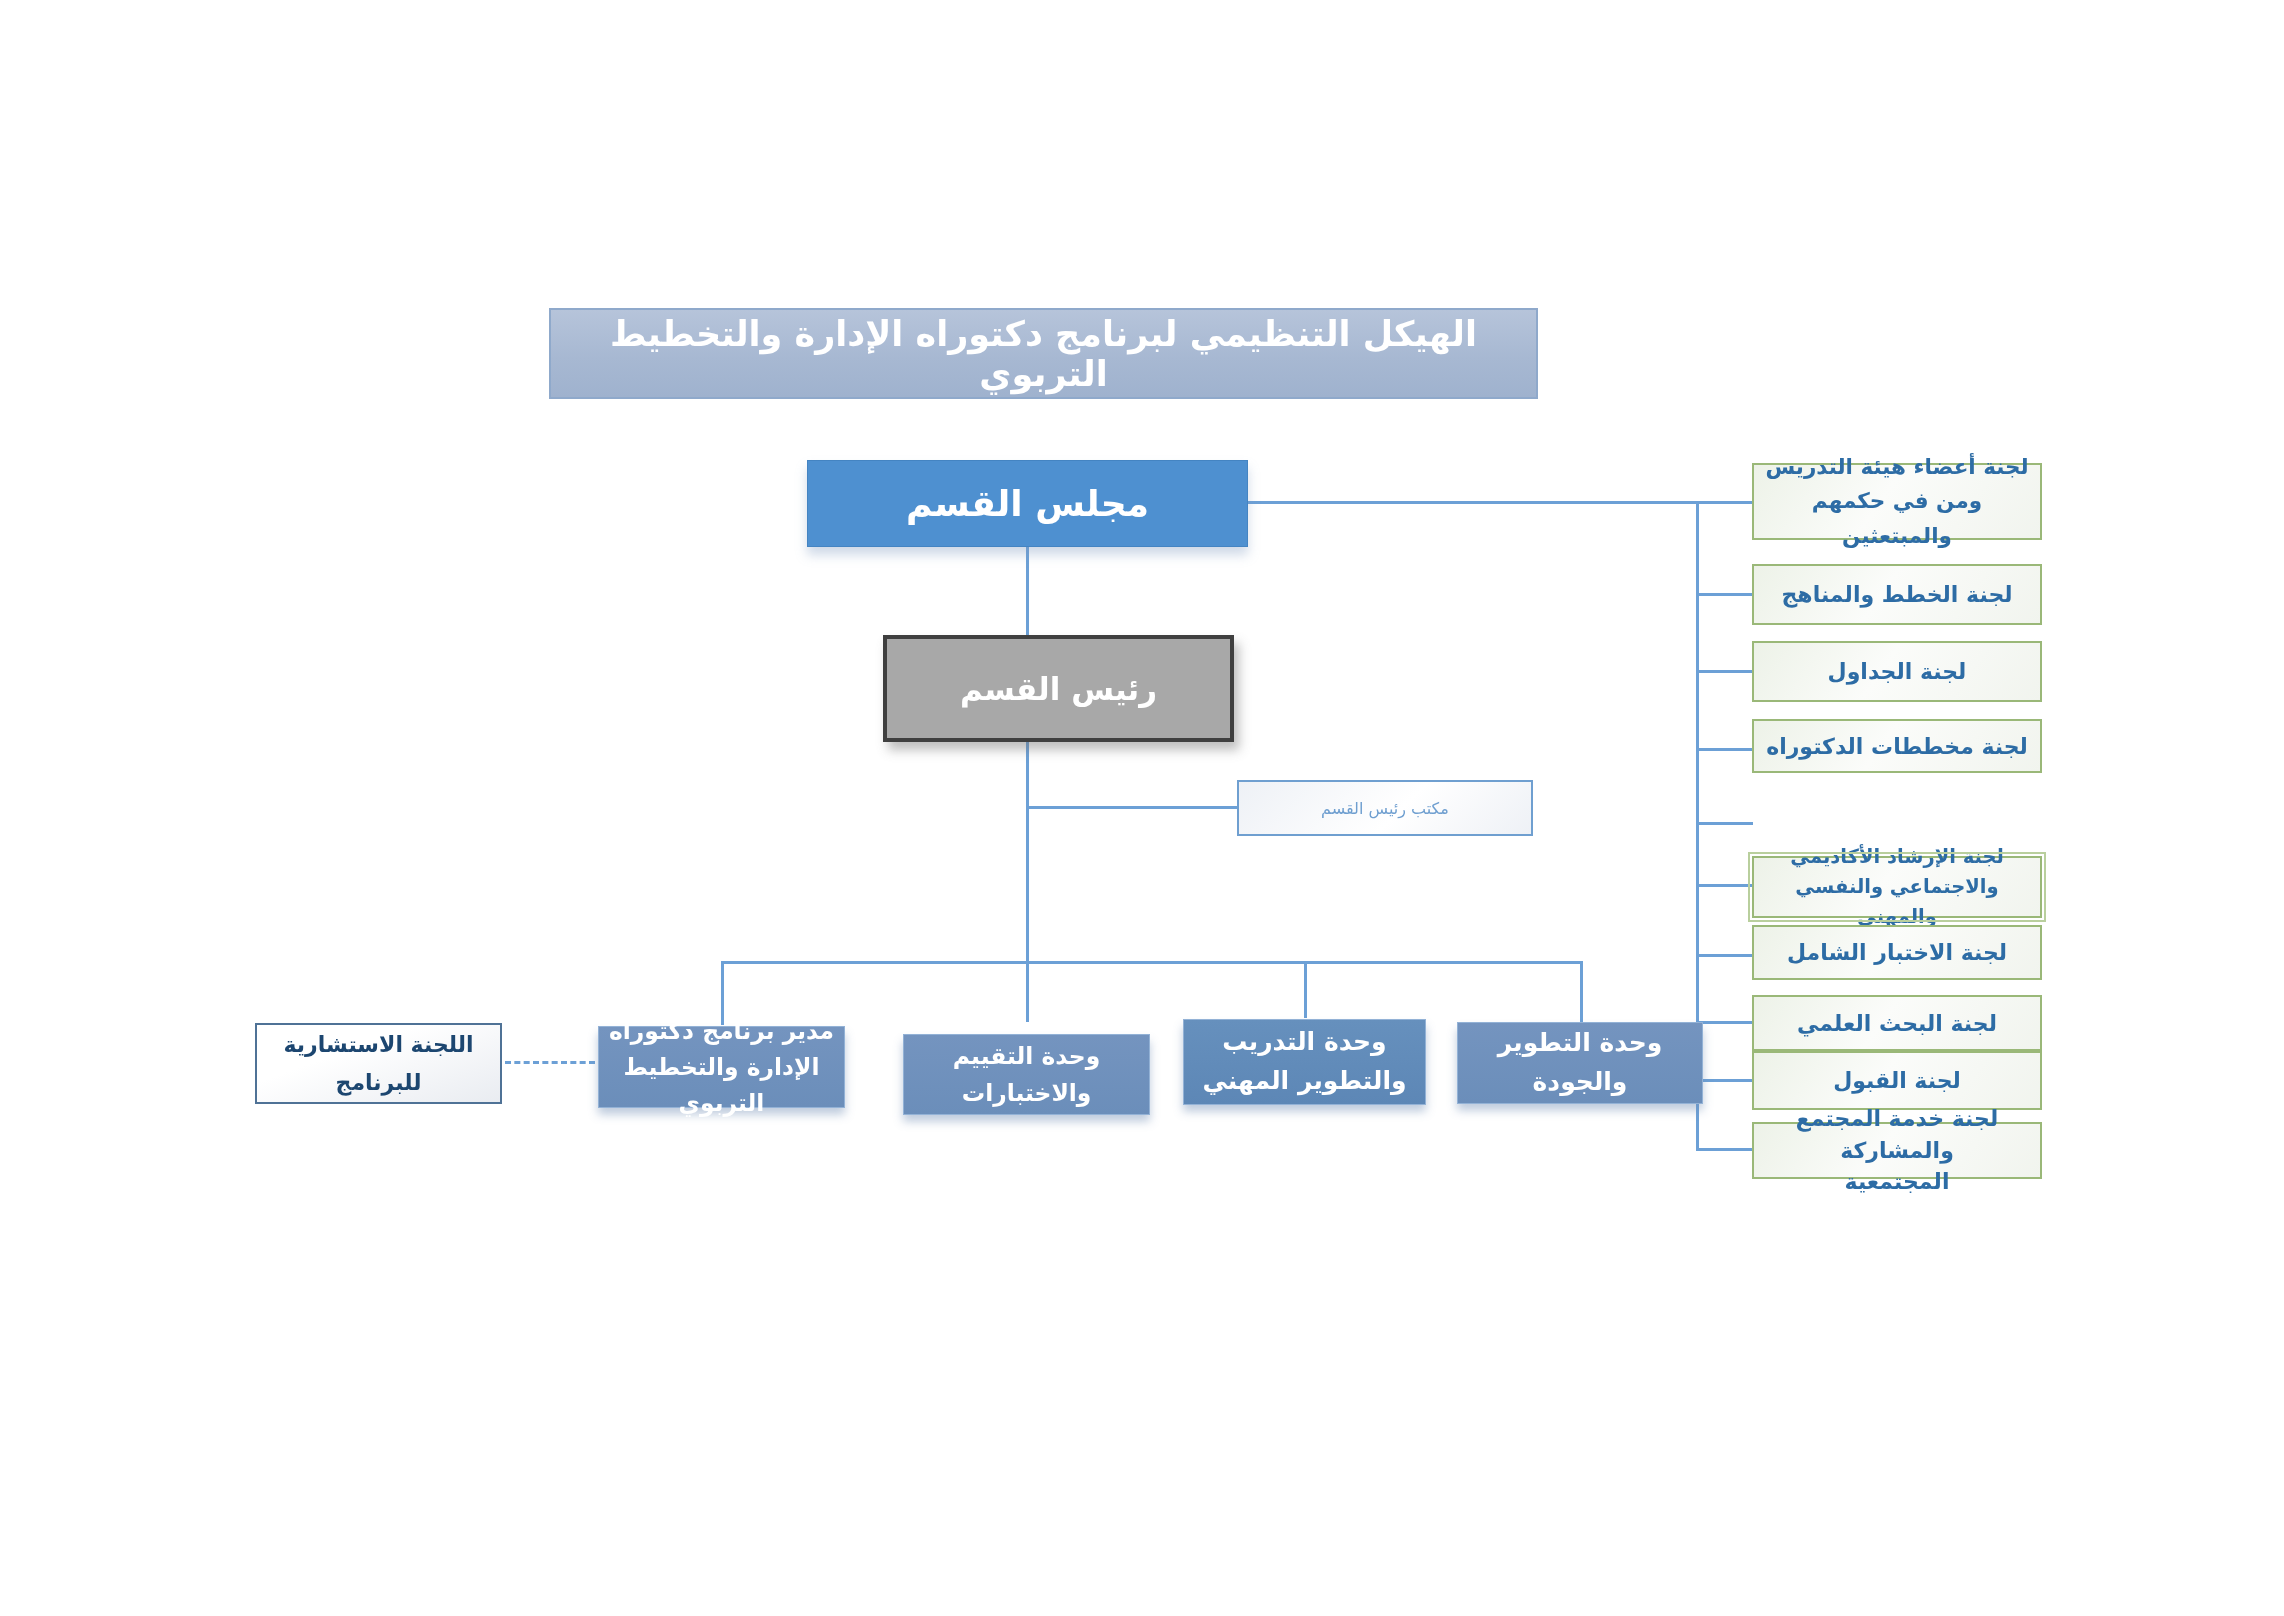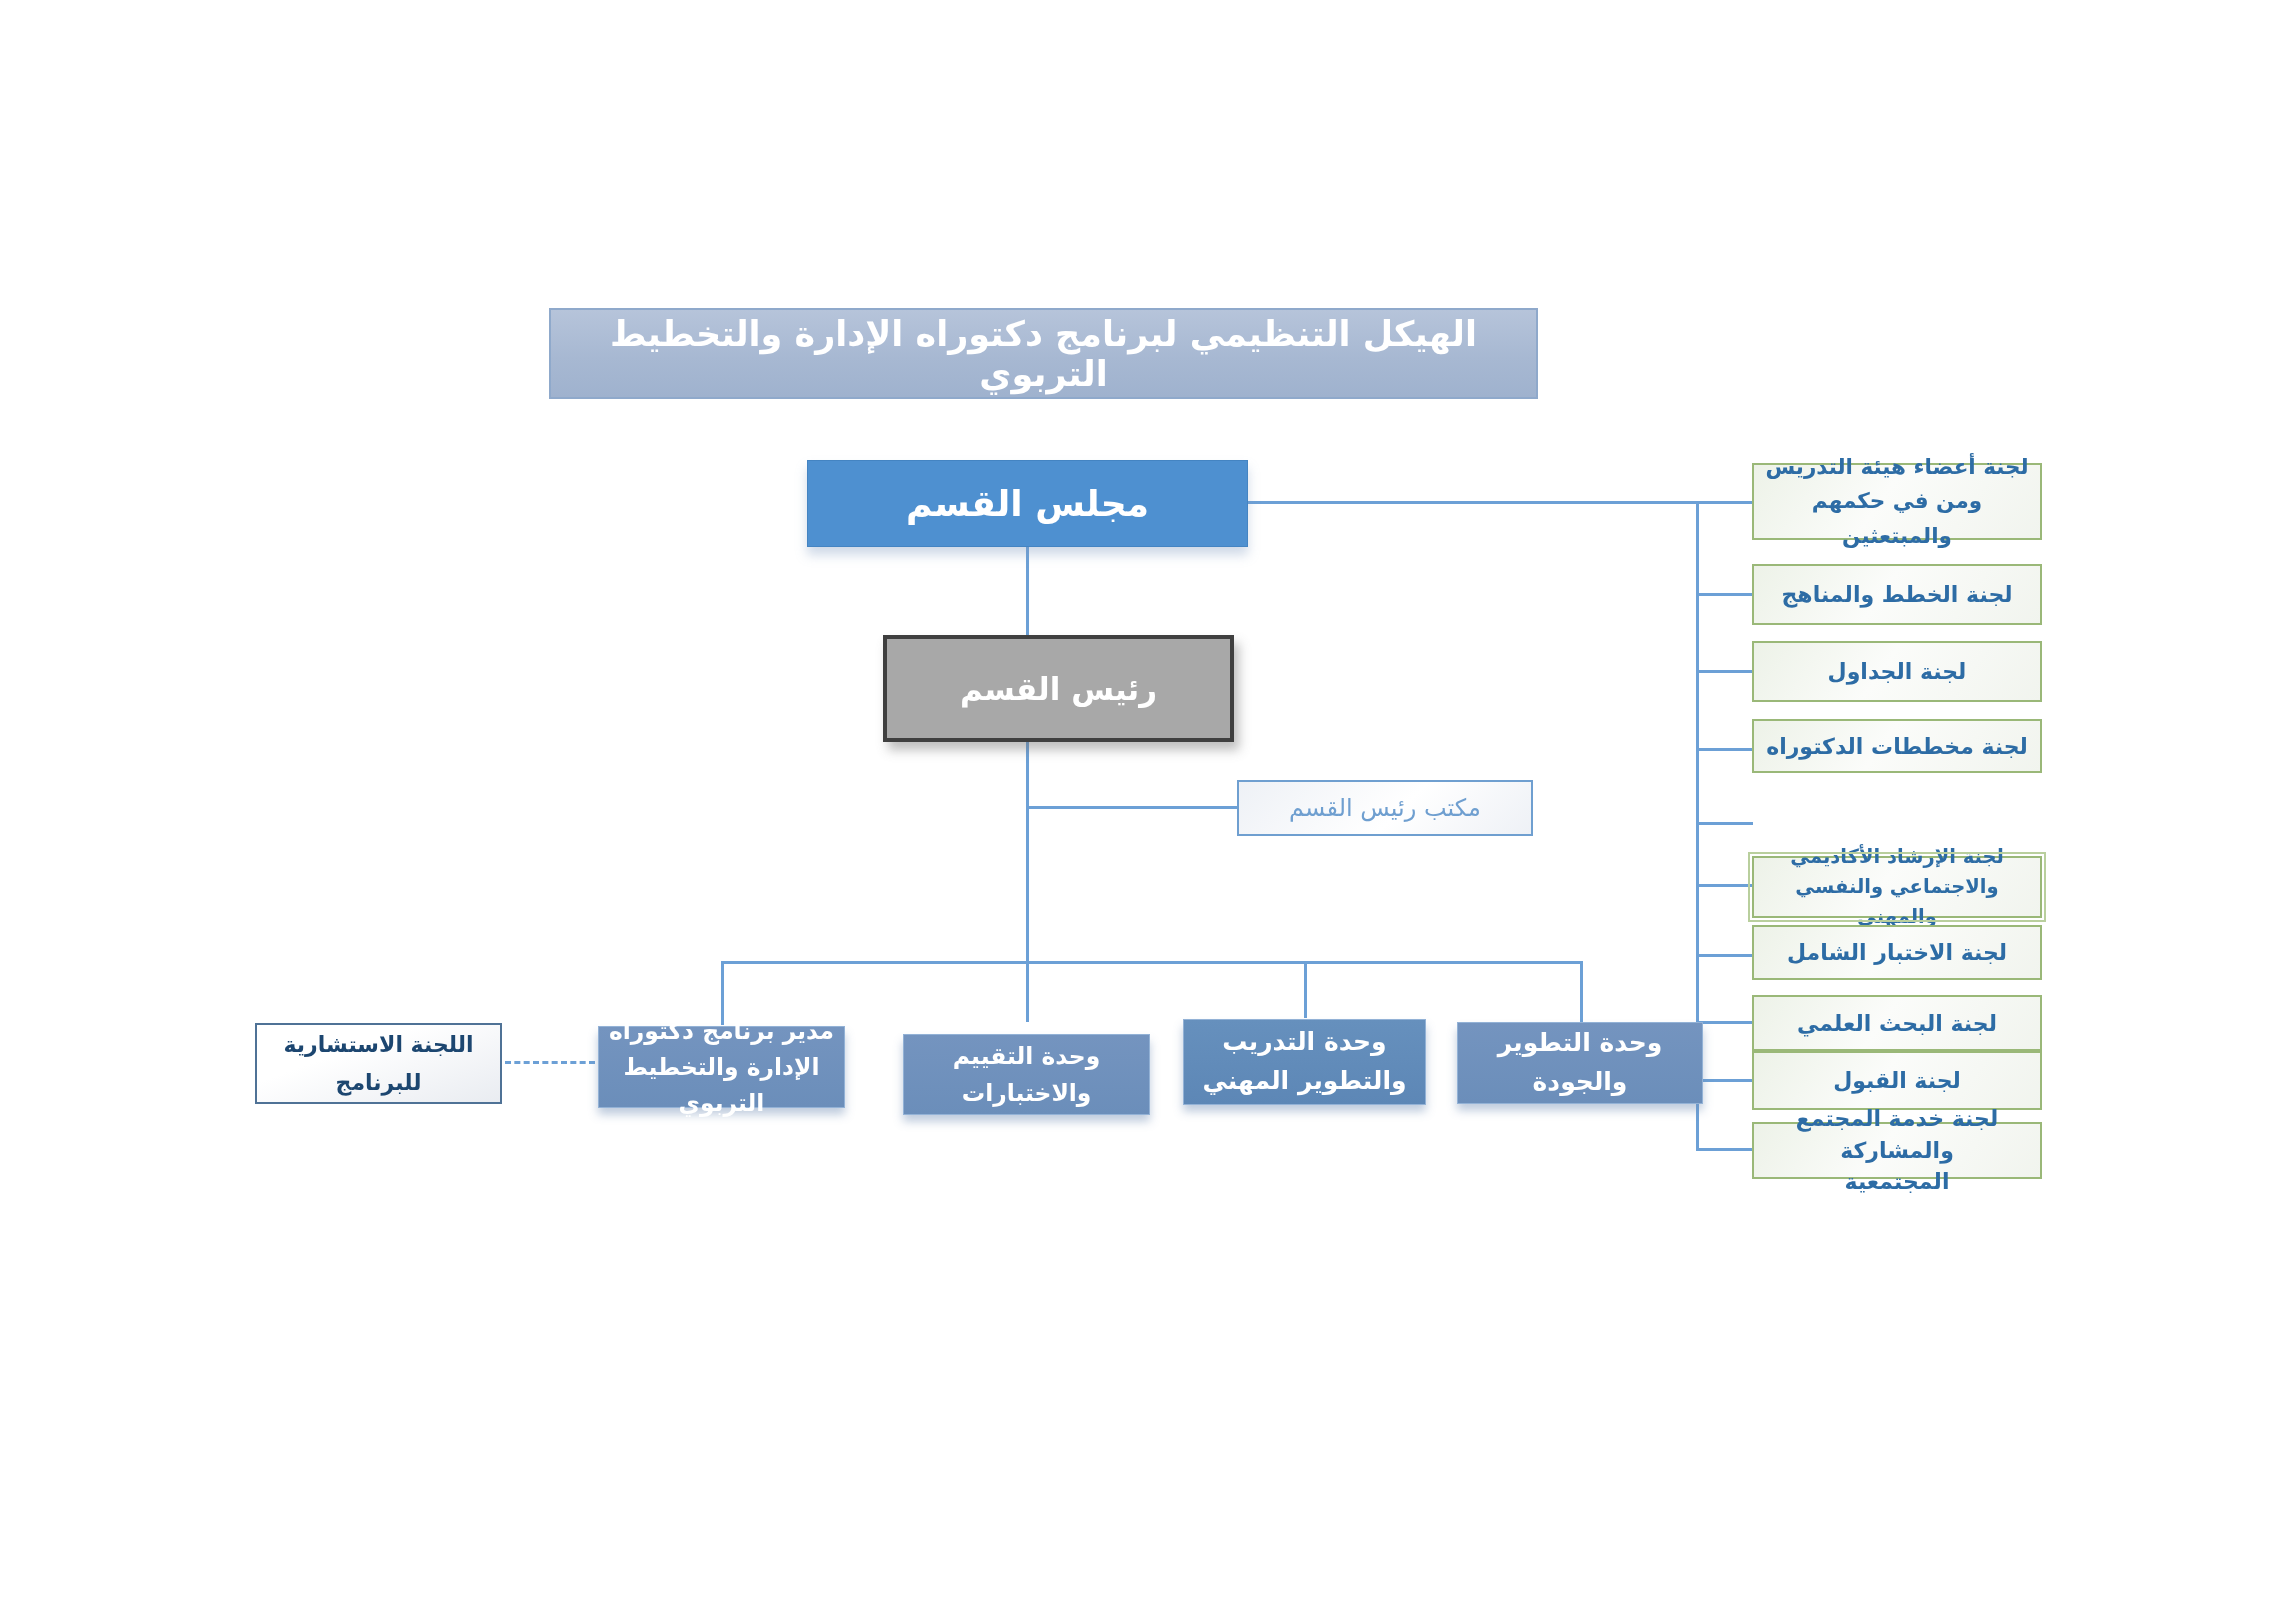--- a/index.html
+++ b/index.html
@@ -37,21 +37,21 @@
     background:#a8a8a8;border:4.6px solid #3f3f3f;
     color:#ffffff;font-size:31px;font-weight:bold;
     box-shadow:5.2px 7.8px 10.4px rgba(110,110,110,.45);
     margin-left:32px;
   }
   
   .office{
     left:1237px;top:780px;width:296px;height:56px;
     background:linear-gradient(135deg,#eef1f6 0%,#ffffff 55%,#eef1f6 100%);
     border:2px solid #6f9fd0;
-    color:#6f9fd0;font-size:24px;
+    color:#6f9fd0;font-size:16px;
   }
   
   .advisory{
     left:255px;top:1023px;width:247px;height:81px;
     background:linear-gradient(160deg,#ffffff 35%,#e9ecf1 100%);
     border:2.6px solid #4f7296;
     color:#1c4670;font-size:22px;font-weight:bold;line-height:1.7;
   }
   
   .unit{

